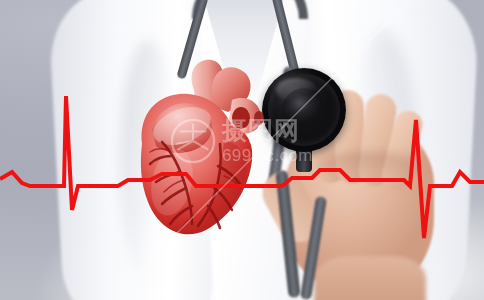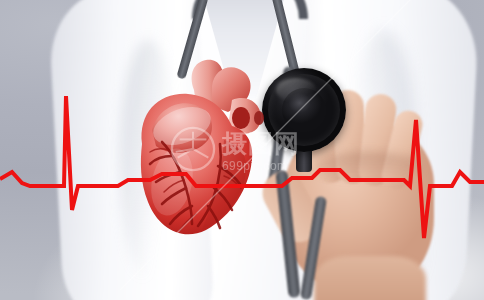--- a/index.html
+++ b/index.html
@@ -180,34 +180,34 @@
   .heart svg{width:100%;height:100%;display:block;}
 
   
   .ecg{position:absolute;left:0;top:0;width:484px;height:300px;pointer-events:none;}
   .ecg svg{width:100%;height:100%;display:block;}
 
   
   .wm{
     position:absolute;left:170px;top:110px;width:150px;height:62px;
     opacity:.40;color:#ffffff;
-    display:flex;align-items:flex-end;gap:6px;
+    display:flex;align-items:center;gap:6px;
     mix-blend-mode:screen;
   }
   .wm-logo{width:46px;height:46px;flex:0 0 46px;position:relative;}
   .wm-logo svg{width:100%;height:100%;display:block;}
   .wm-text{display:flex;flex-direction:column;line-height:1;}
   .wm-cn{
     font-size:25px;font-weight:700;letter-spacing:1px;
     color:rgba(255,255,255,.92);
     text-shadow:0 1px 1px rgba(0,0,0,.15);
     font-family:"DejaVu Sans", sans-serif;
   }
   .wm-url{
-    font-size:12px;margin-top:4px;letter-spacing:.4px;
+    font-size:17px;margin-top:4px;letter-spacing:.4px;
     color:rgba(255,255,255,.88);
     font-family:"Liberation Sans", sans-serif;
   }
   .diag-line{
     position:absolute;left:120px;top:-10px;width:300px;height:300px;
     background:linear-gradient(135deg,rgba(255,255,255,0) 49.7%, rgba(255,255,255,.38) 50%, rgba(255,255,255,0) 50.3%);
     pointer-events:none;
   }
 </style>
 </head>

